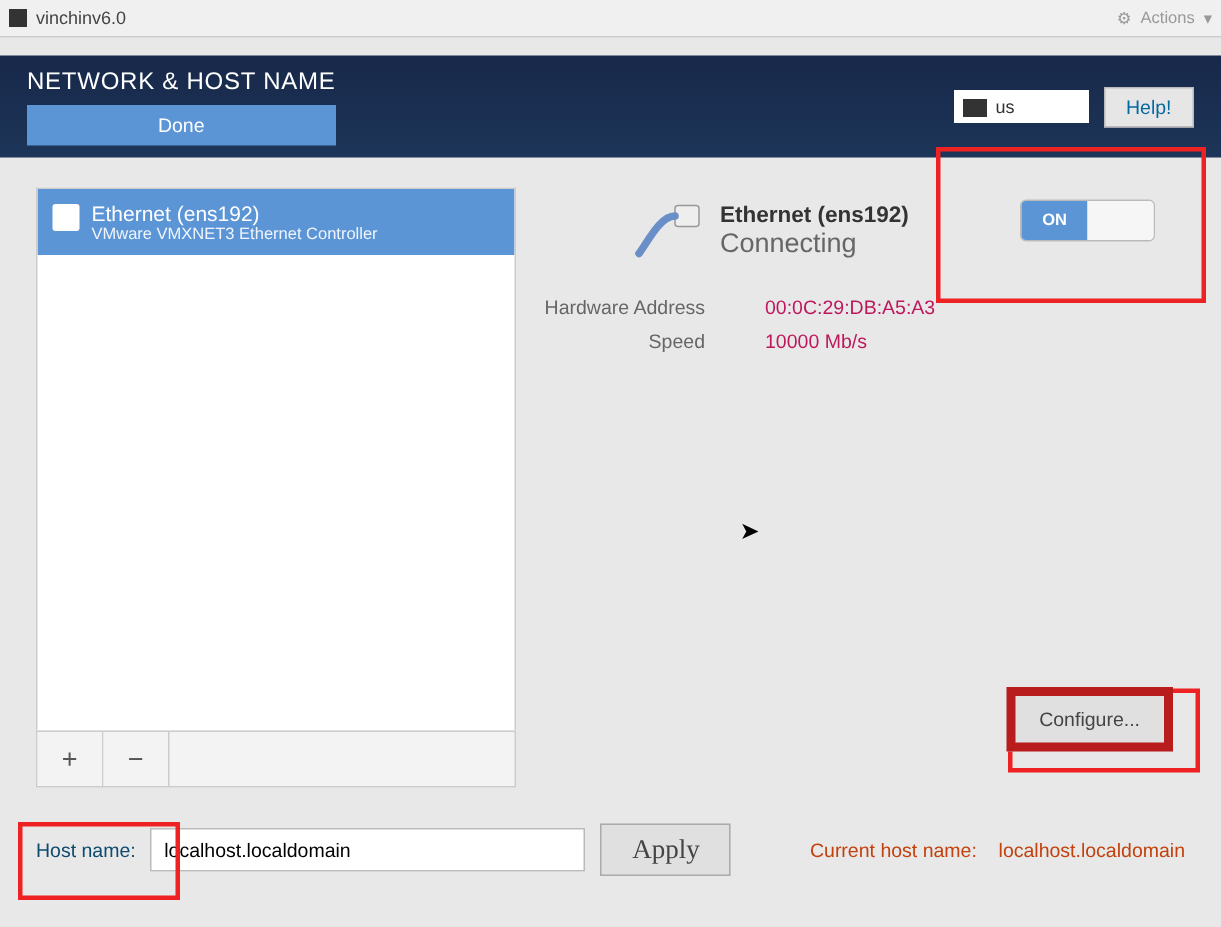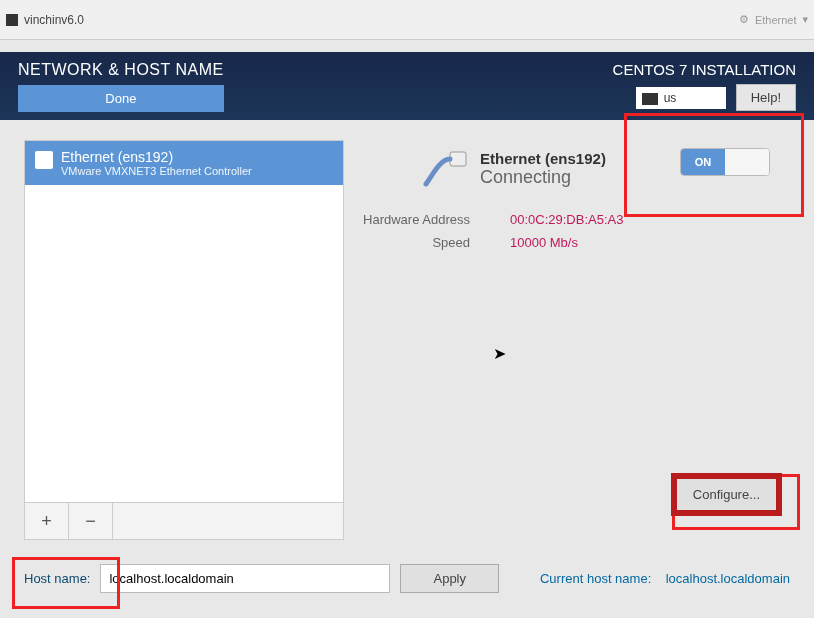--- a/index.html
+++ b/index.html
@@ -6,21 +6,21 @@
     body {
       width: 814px;
       height: 618px;
       font-family: sans-serif;
       background: #e8e8e8;
       font-size: 13px;
       color: #333;
       overflow: hidden;
     }
     .window-titlebar {
-      height: 40px;
+      height: 25px;
       background: #f0f0f0;
       border-bottom: 1px solid #ccc;
       display: flex;
       align-items: center;
       padding: 0 6px;
     }
     .window-title-icon {
       width: 12px;
       height: 12px;
       background: #333;
@@ -64,21 +64,21 @@
       padding: 4px 10px 4px 6px;
       display: flex;
       align-items: flex-end;
       gap: 6px;
       font-size: 12px;
       min-width: 90px;
     }
     .kb-icon { width: 16px; height: 12px; background: #333; display: inline-block; }
     .help-btn {
       background: #e6e6e6;
-      color: #404040;
+      color: #0369a1;
       border: 1px solid #bbb;
       padding: 5px 14px;
       font-size: 13px;
       cursor: pointer;
     }
     .content {
       padding: 20px 24px 14px 24px;
       position: relative;
       height: calc(618px - 25px - 68px);
     }
@@ -205,58 +205,58 @@
     .hostname-input {
       width: 290px;
       padding: 6px 8px;
       border: 1px solid #bbb;
       font-size: 13px;
       background: #fff;
     }
     .apply-btn {
       background: #e0e0e0;
       border: 1px solid #aaa;
-      padding: 6px 32px;
-      font-size: 13px;
+      padding: 6px 20px;
+      font-size: 18px;
       color: #444;
       cursor: pointer;
+      font-family: Liberation Serif, serif;
     }
     .current-host {
       margin-left: auto;
       font-size: 13px;
-      color: #0369a1;
+      color: #c2410c;
     }
     .cursor-pointer {
       position: absolute;
       left: 493px; top: 344px;
       font-size: 16px;
       color: #000;
       pointer-events: none;
     }
   </style>
 </head>
 <body>
 
 <div class="window-titlebar">
   <span class="window-title-icon"></span>
   <span class="window-title">vinchinv6.0</span>
   <div class="window-actions">
     <span>⚙</span>
-    <span>Ethernet</span>
+    <span>Actions</span>
     <span>▾</span>
   </div>
 </div>
 
 <div class="header">
   <div class="header-left">
     <div class="page-title">NETWORK &amp; HOST NAME</div>
     <button class="done-btn">Done</button>
   </div>
   <div class="header-right">
-    <div class="install-title">CENTOS 7 INSTALLATION</div>
     <div class="header-row2">
       <div class="kb-box">
         <span class="kb-icon"></span>
         <span>us</span>
       </div>
       <button class="help-btn">Help!</button>
     </div>
   </div>
 </div>
 

